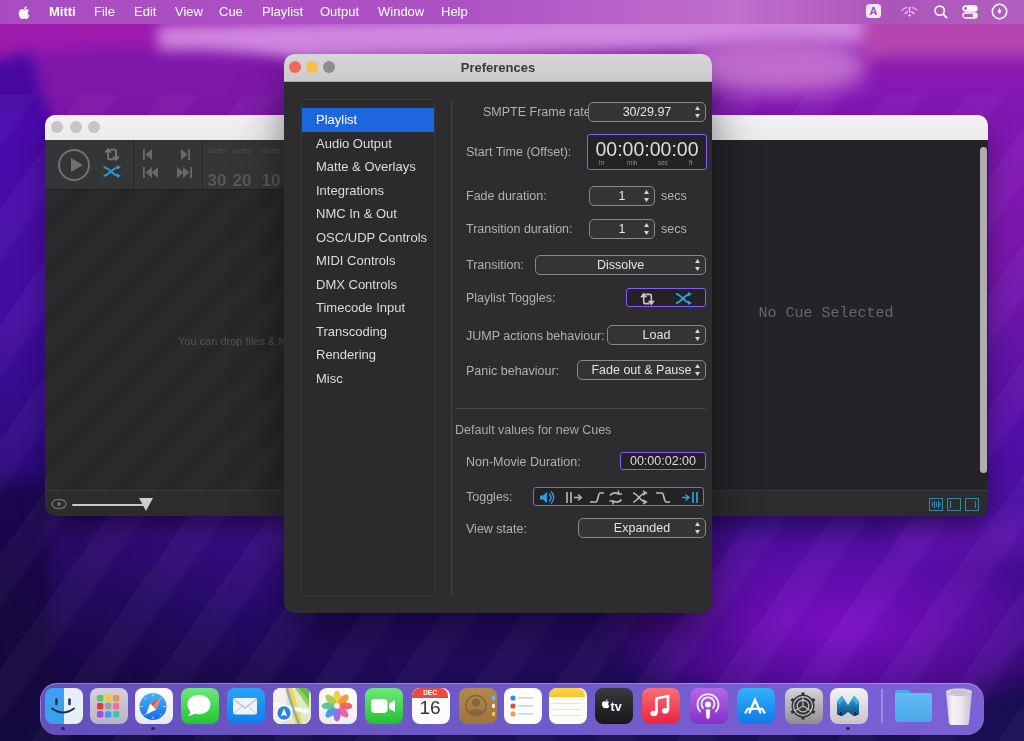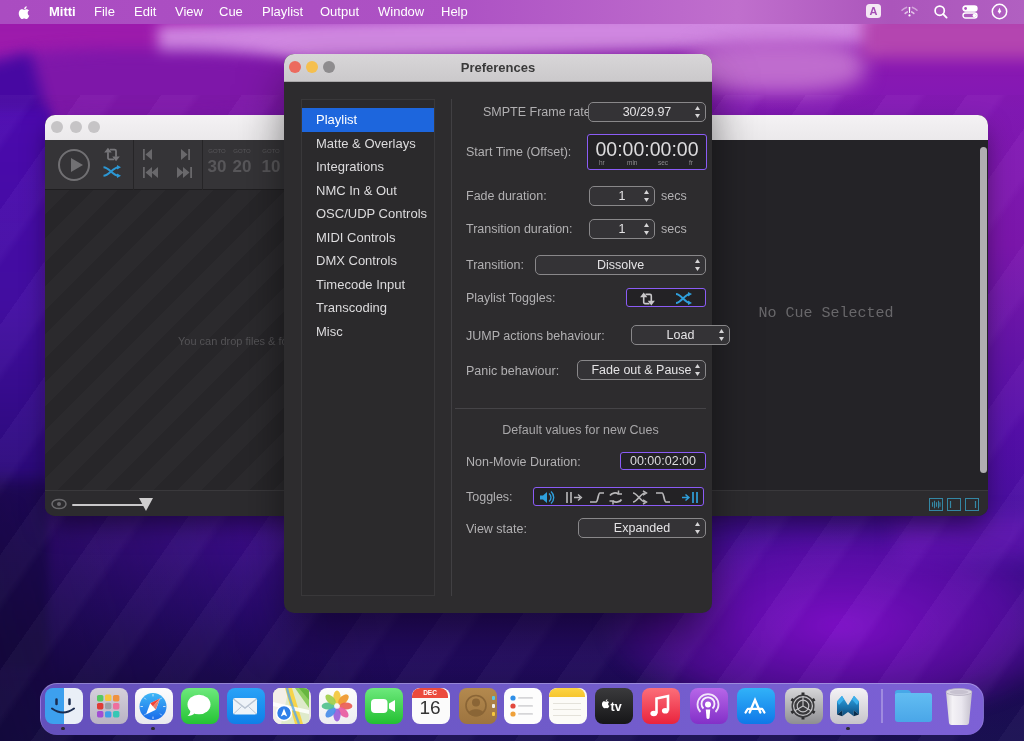--- a/index.html
+++ b/index.html
@@ -31,21 +31,21 @@
 #mw-bottom { position:absolute; left:0; top:375px; width:100%; height:26px; background:#2c2b2e; border-top:1px solid #3a393c; border-radius:0 0 10px 10px;}
 #nocue { position:absolute; left:637px; top:190px; width:288px; text-align:center; color:#68676a; font-size:15px;font-family:Liberation Mono, monospace; }
 #droptext { position:absolute; left:133px; top:220px; color:#545356; font-size:11px; }
 #mw-scroll { position:absolute; left:935px; top:32px; width:7px; height:326px; background:#b0aeb1; border-radius:4px; }
 
 
 #playbtn { position:absolute; left:13px; top:9px; width:32px; height:32px; border:2.5px solid #717073; border-radius:50%; }
 #playbtn:after { content:""; position:absolute; left:11px; top:7px; border-left:12px solid #717073; border-top:7px solid transparent; border-bottom:7px solid transparent; }
 .tsep { position:absolute; top:0px; width:1px; height:50px; background:#262527; }
 .goto { position:absolute; top:8px; color:#58575a; text-align:center; font-size:6px; line-height:6px;}
-.goto b { display:block; font-size:17px; line-height:17px; font-weight:bold; margin-top:4px; }
+.goto b { display:block; font-size:17px; line-height:17px; font-weight:bold; margin-top:18px; }
 
 
 .cybox { position:absolute; top:383px; width:14px; height:13px; border:1px solid #3487a4; }
 
 
 #prefs { position:absolute; left:284px; top:54px; width:428px; height:559px; border-radius:10px;
  background:#2d2c2e; box-shadow:0 24px 50px -6px rgba(0,0,0,.6); }
 #pf-title { position:absolute; left:0; top:0; width:100%; height:28px; background:linear-gradient(#d8d6d8,#cbc9cb); border-radius:10px 10px 0 0; border-bottom:1px solid #aaa8aa;
  text-align:center; font-weight:bold; font-size:13px; color:#3a3a3a; line-height:27px;}
 .tl { position:absolute; width:12px; height:12px; border-radius:50%; }
@@ -201,28 +201,30 @@
       </div>
   </div>
   <div id="prefs">
     <div id="pf-title">Preferences</div>
     <div class="tl" style="left:5px; top:7px; background:#ec6a5e;"></div>
     <div class="tl" style="left:22px; top:7px; background:#f5bf4f;"></div>
     <div class="tl" style="left:39px; top:7px; background:#8e8c8e;"></div>
     <div id="sidebar">
       <div style="height:8px"></div>
       <div class="sbitem sbsel">Playlist</div>
+      <div class="sbitem">Audio Output</div>
       <div class="sbitem">Matte &amp; Overlays</div>
       <div class="sbitem">Integrations</div>
       <div class="sbitem">NMC In &amp; Out</div>
       <div class="sbitem">OSC/UDP Controls</div>
       <div class="sbitem">MIDI Controls</div>
       <div class="sbitem">DMX Controls</div>
       <div class="sbitem">Timecode Input</div>
       <div class="sbitem">Transcoding</div>
+      <div class="sbitem">Rendering</div>
       <div class="sbitem">Misc</div>
     </div>
     <div id="pf-div"></div>
 
     <div class="plabel" style="left:199px; top:51px;">SMPTE Frame rate:</div>
     <div class="dd" style="left:304px; top:48px; width:118px; height:20px; line-height:18px;">30/29.97<span class="arr">
           <svg width="7" height="12" viewBox="0 0 7 12">
             <path fill="#d6d5d7" d="M3.5 0 6 4H1zM3.5 12 1 8h5z"></path>
           </svg>
         </span></div>
@@ -273,35 +275,35 @@
       <svg style="position:absolute;left:48px;top:3px" width="17" height="13" viewBox="0 0 17 13">
           <g fill="none" stroke="#2f9fdc" stroke-width="2">
             <path d="M1 2 C6 2 10 11 15 11"></path>
             <path d="M1 11 C6 11 10 2 15 2"></path>
           </g>
           <path fill="#2f9fdc" d="M13 0 L17 2 13 4.4zM13 8.6 L17 11 13 13z"></path>
         </svg>
     </div>
 
     <div class="plabel" style="left:182px; top:275px;">JUMP actions behaviour:</div>
-    <div class="dd" style="left:323px; top:271px; width:99px; height:20px; line-height:18px;margin-left:24px;">Load<span class="arr">
+    <div class="dd" style="left:323px; top:271px; width:99px; height:20px; line-height:18px;">Load<span class="arr">
           <svg width="7" height="12" viewBox="0 0 7 12">
             <path fill="#d6d5d7" d="M3.5 0 6 4H1zM3.5 12 1 8h5z"></path>
           </svg>
         </span></div>
 
     <div class="plabel" style="left:182px; top:310px;">Panic behaviour:</div>
     <div class="dd" style="left:293px; top:306px; width:129px; height:20px; line-height:18px;">Fade out &amp; Pause<span class="arr">
           <svg width="7" height="12" viewBox="0 0 7 12">
             <path fill="#d6d5d7" d="M3.5 0 6 4H1zM3.5 12 1 8h5z"></path>
           </svg>
         </span></div>
 
     <div class="sep-h" style="left:171px; top:354px; width:251px;"></div>
-    <div class="plabel" style="left:171px; top:369px; width:251px; text-align:center; color:#a8a7a9;">Default values for new Cues</div>
+    <div class="plabel" style="left:171px; top:369px; width:251px; color:#a8a7a9;">Default values for new Cues</div>
 
     <div class="plabel" style="left:182px; top:401px;">Non-Movie Duration:</div>
     <div class="tcbox" style="left:336px; top:398px; width:86px; height:18px; font-size:12.5px; line-height:17px;">00:00:02:00</div>
 
     <div class="plabel" style="left:182px; top:436px;">Toggles:</div>
     <div class="tcbox" style="left:249px; top:433px; width:171px; height:19px;">
         <svg style="position:absolute;left:0;top:0" width="171" height="19" viewBox="0 0 171 19">
       <g fill="#2f9fdc">
             <path d="M6 7.5 h3 l4-3.5 v11 l-4-3.5 h-3z"></path>
             <path d="M15 5.5 a5 5 0 0 1 0 8" fill="none" stroke="#2f9fdc" stroke-width="1.4"></path>

